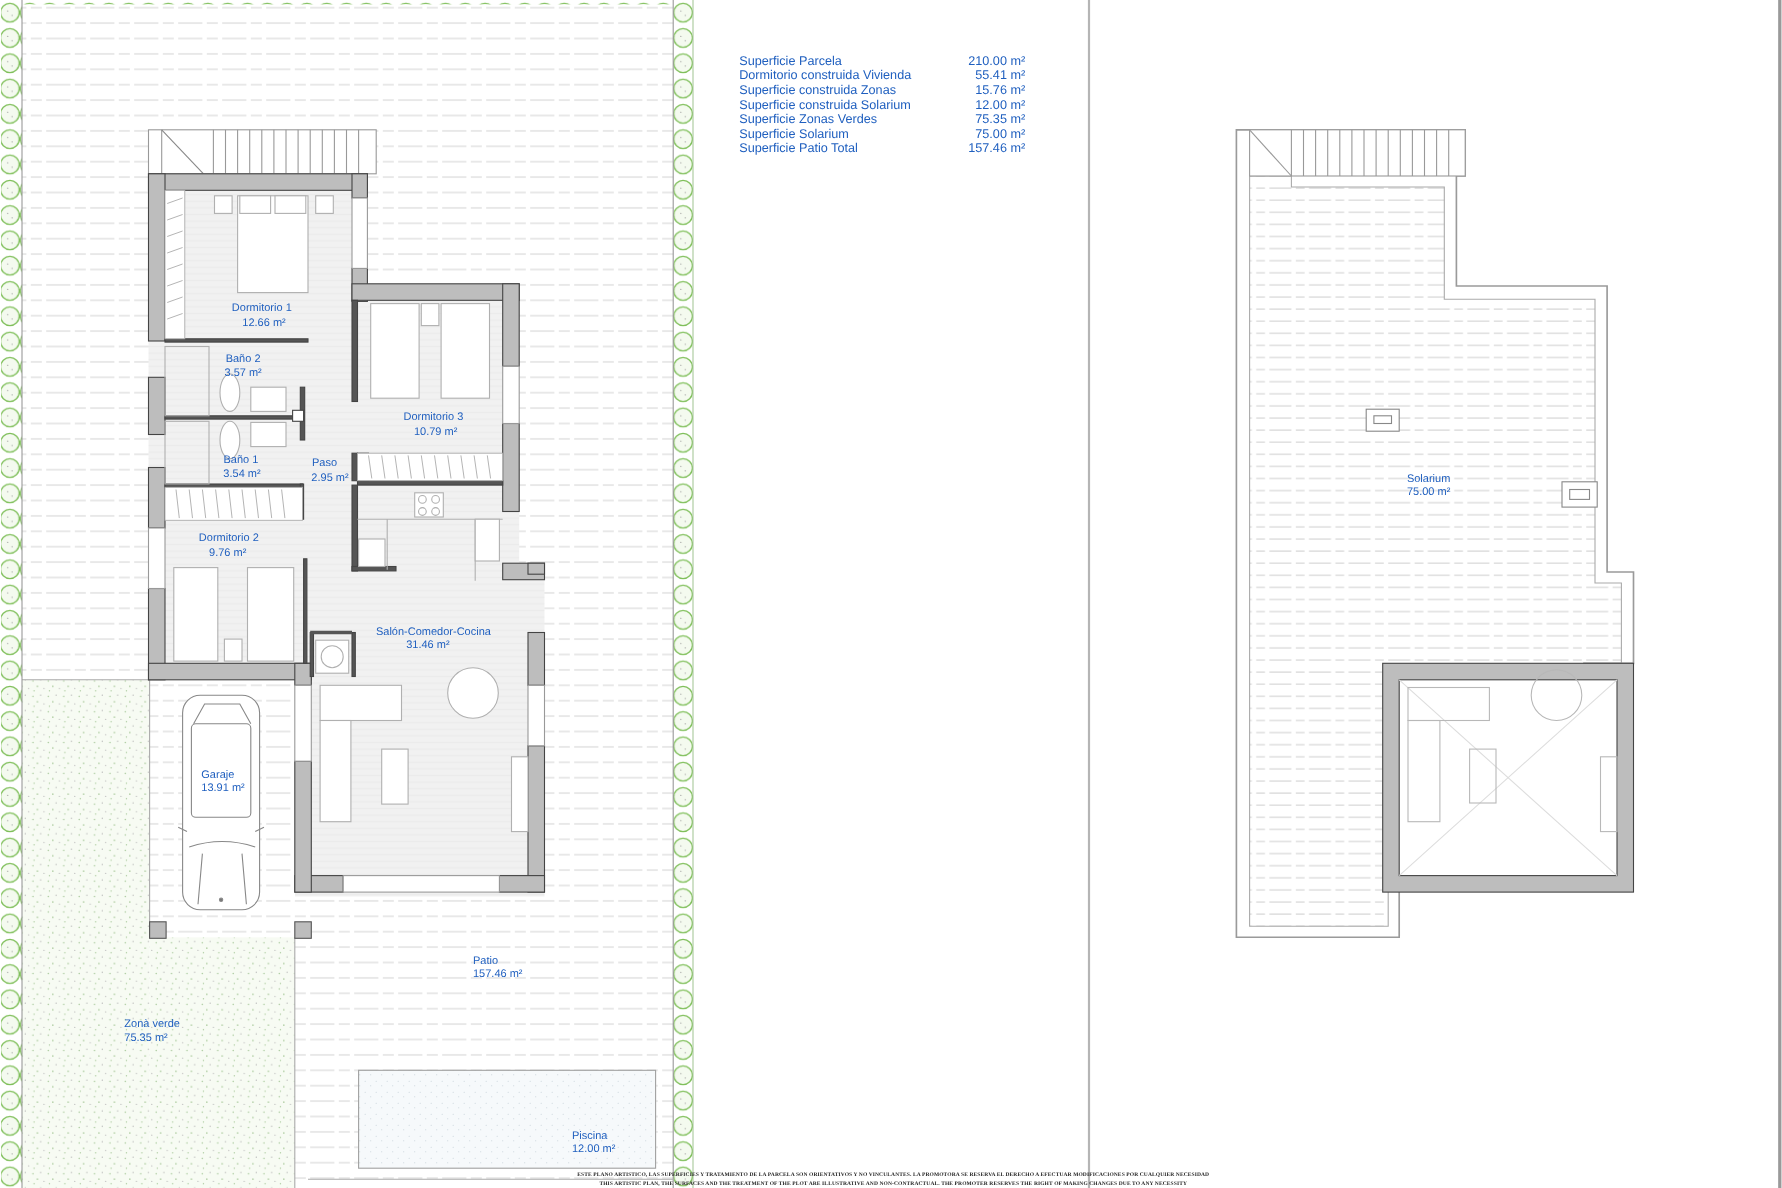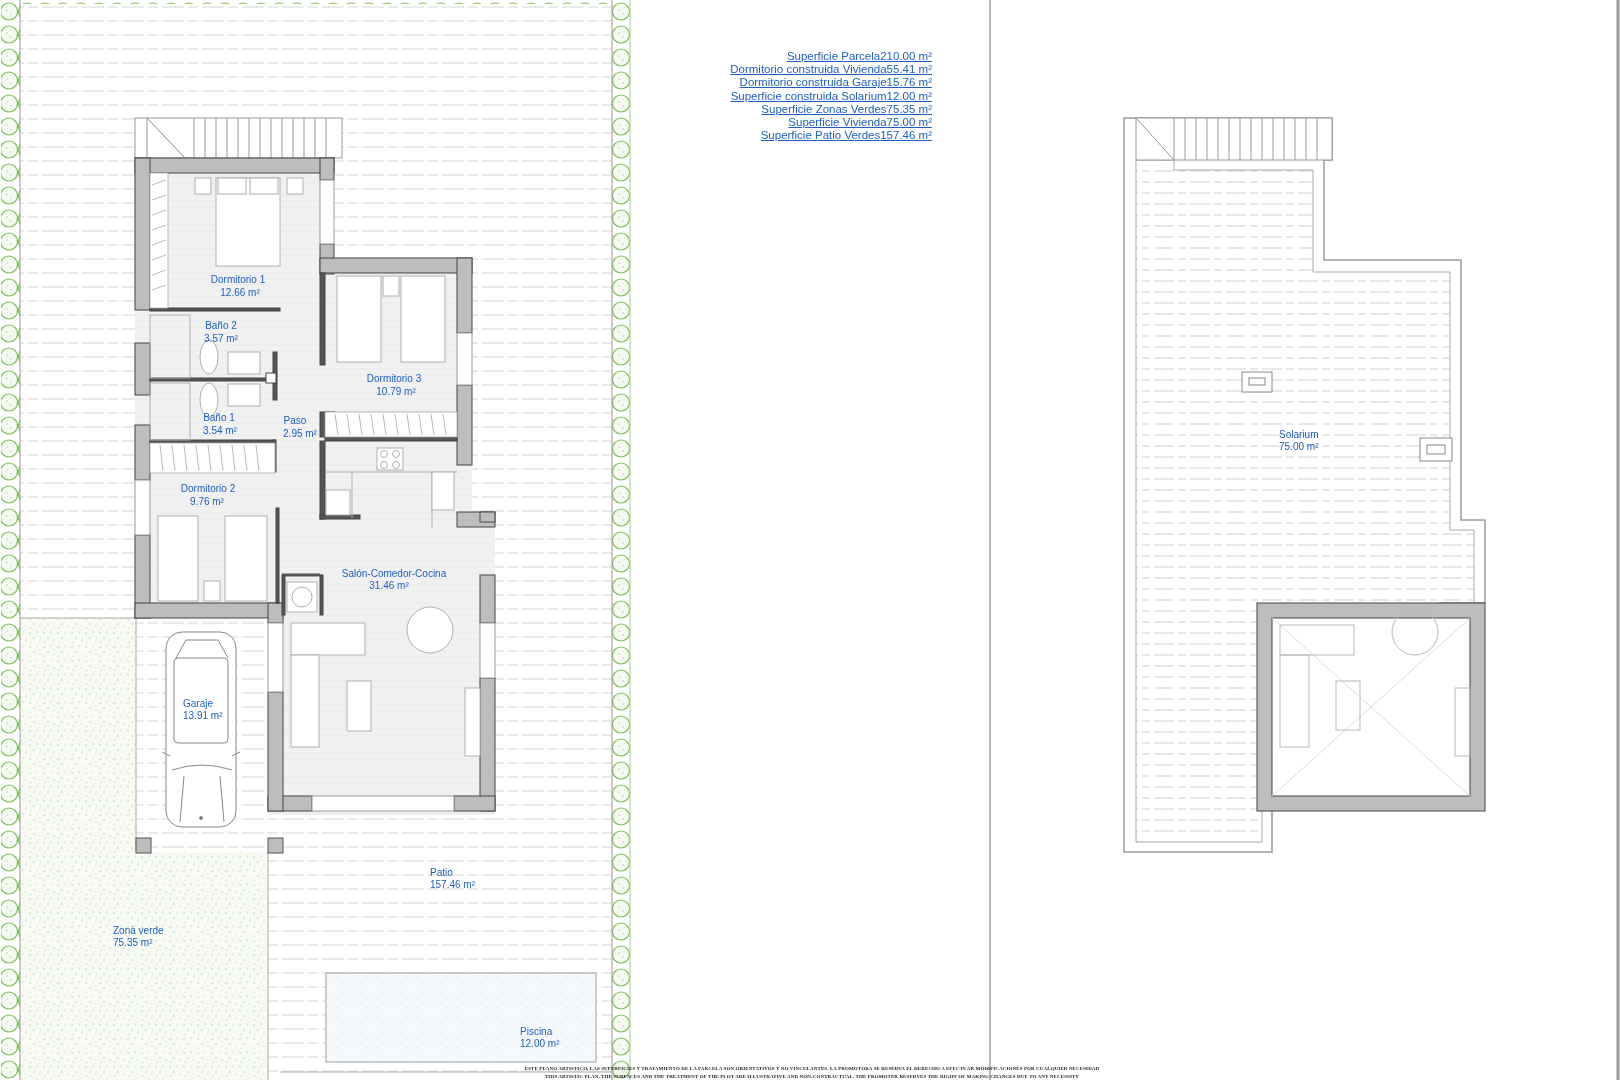--- a/index.html
+++ b/index.html
@@ -1,21 +1,21 @@
 <!DOCTYPE html>
 <html><head>
 <meta charset="utf-8">
 <style>
   html, body { margin:0; padding:0; background:#ffffff; }
   body { width:1620px; height:1080px; overflow:hidden; position:relative; font-family:"Liberation Sans", sans-serif; }
   .sheet { position:absolute; left:0; top:0; width:1620px; height:1080px; }
   svg text { font-family:"Liberation Sans", sans-serif; }
   .lbl { fill:#1f5fbf; font-size:10px; }
   .summary { position:absolute; left:672px; top:50px; width:260px; font-size:11.5px; color:#1f5fbf; line-height:13.2px; }
-  .summary .row { display:flex; justify-content:flex-end;text-decoration:underline; }
+  .summary .row { display:flex; justify-content:space-between; }
   .disclaimer { position:absolute; left:502px; top:1065px; width:620px; font-family:"Liberation Serif", serif; font-size:5px; font-weight:bold; color:#222; line-height:8px; text-align:center; letter-spacing:0.1px; }
 </style>
 </head>
 <body>
 
 <div class="sheet">
 <svg width="1620" height="1080" viewBox="0 0 1620 1080" xmlns="http://www.w3.org/2000/svg">
   <defs>
     <pattern id="deck" x="0" y="0" width="40" height="14" patternUnits="userSpaceOnUse">
       <line x1="2" y1="7" x2="24" y2="7" stroke="#d6d6d6" stroke-width="1"></line>
@@ -326,37 +326,37 @@
 <div class="summary">
   <div class="row">
         <span>Superficie Parcela</span>
         <span>210.00 m²</span>
       </div>
   <div class="row">
         <span>Dormitorio construida Vivienda</span>
         <span>55.41 m²</span>
       </div>
   <div class="row">
-        <span>Dormitorio construida Garaje</span>
+        <span>Superficie construida Zonas</span>
         <span>15.76 m²</span>
       </div>
   <div class="row">
         <span>Superficie construida Solarium</span>
         <span>12.00 m²</span>
       </div>
   <div class="row">
         <span>Superficie Zonas Verdes</span>
         <span>75.35 m²</span>
       </div>
   <div class="row">
-        <span>Superficie Vivienda</span>
+        <span>Superficie Solarium</span>
         <span>75.00 m²</span>
       </div>
   <div class="row">
-        <span>Superficie Patio Verdes</span>
+        <span>Superficie Patio Total</span>
         <span>157.46 m²</span>
       </div>
 </div>
 
 <div class="disclaimer">
   <div>ESTE PLANO ARTISTICO, LAS SUPERFICIES Y TRATAMIENTO DE LA PARCELA SON ORIENTATIVOS Y NO VINCULANTES. LA PROMOTORA SE RESERVA EL DERECHO A EFECTUAR MODIFICACIONES POR CUALQUIER NECESIDAD</div>
   <div>THIS ARTISTIC PLAN, THE SURFACES AND THE TREATMENT OF THE PLOT ARE ILLUSTRATIVE AND NON-CONTRACTUAL. THE PROMOTER RESERVES THE RIGHT OF MAKING CHANGES DUE TO ANY NECESSITY</div>
 </div>
 </div>
 

